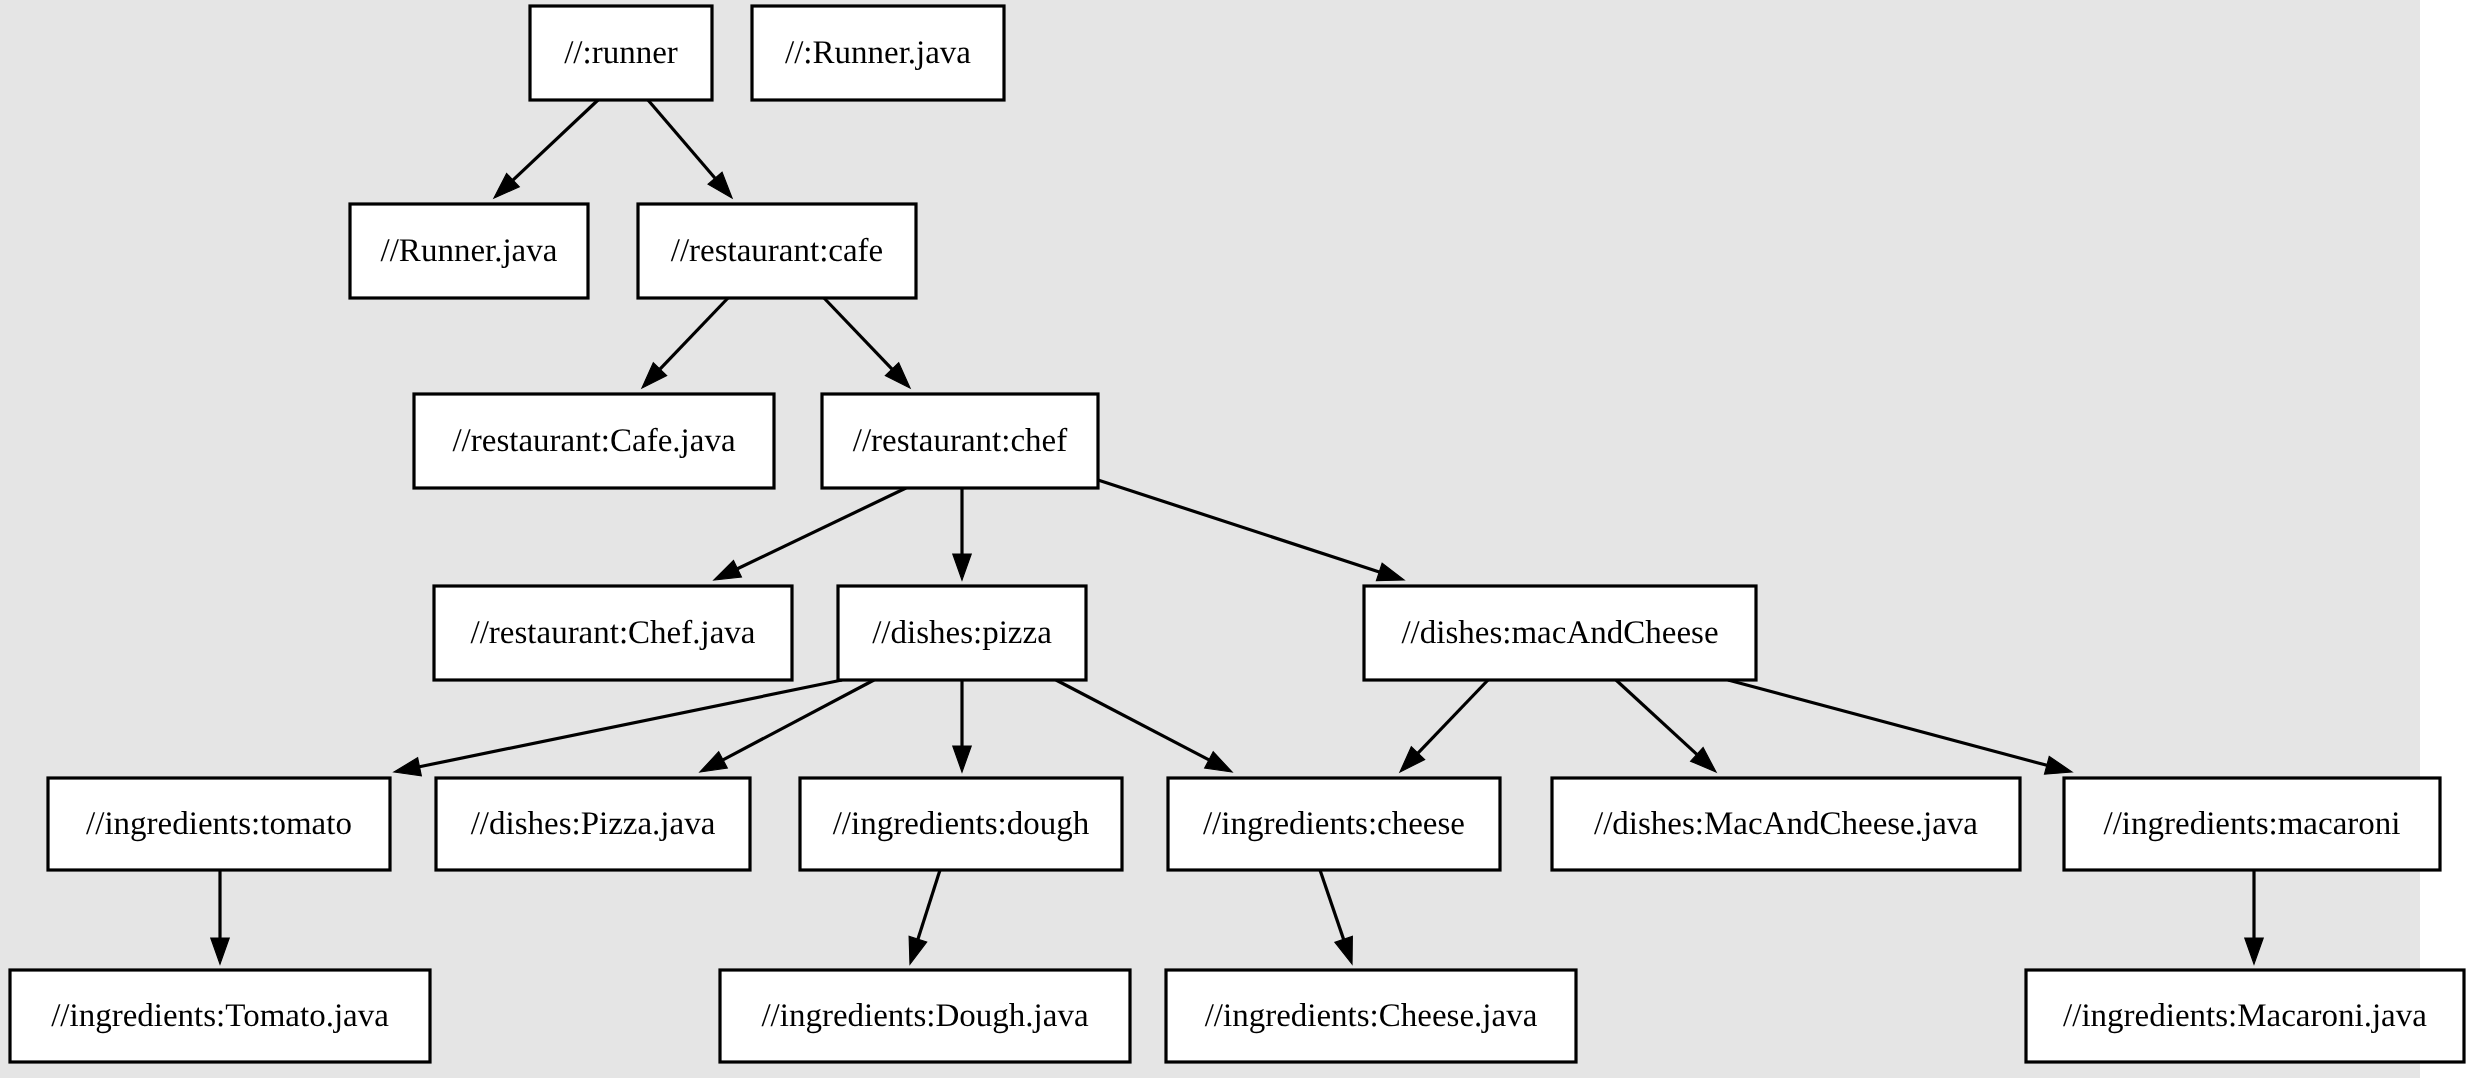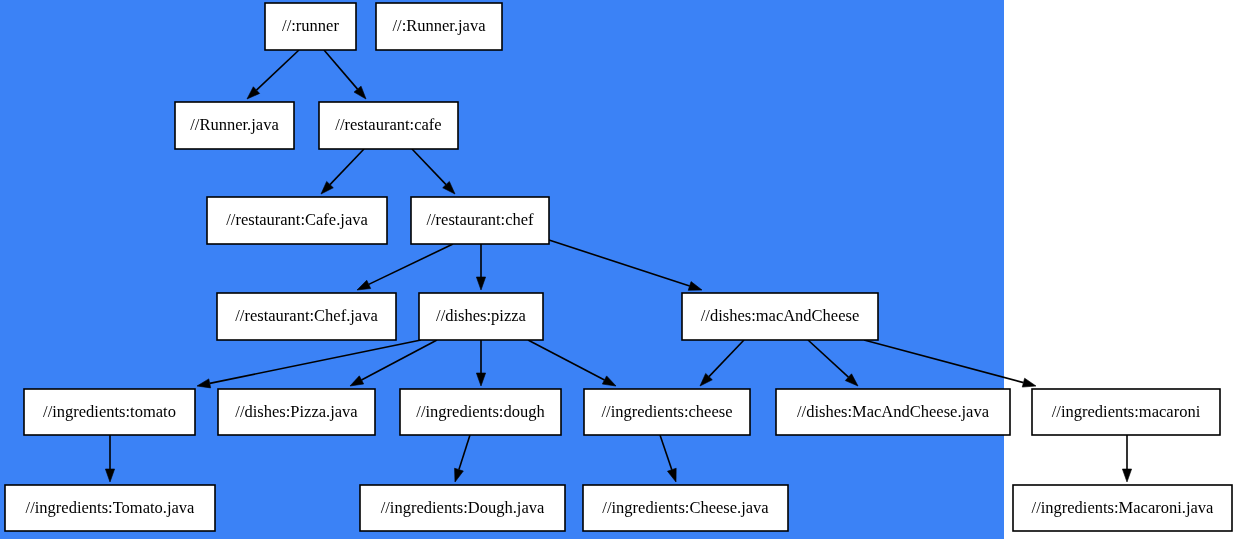--- a/index.html
+++ b/index.html
@@ -8,23 +8,23 @@
     background: #ffffff;
   }
   body {
     width: 1242px;
     height: 539px;
     font-family: "Liberation Serif", "DejaVu Serif", serif;
     overflow: hidden;
   }
   #graph-root {
     position: relative;
-    width: 1004px;
+    width: 1210px;
     height: 539px;
-    background: #3b82f6;
+    background: #e5e5e5;
   }
   svg.graph-canvas {
     position: absolute;
     left: 0;
     top: 0;
     width: 1242px;
     height: 539px;
     display: block;
   }
   .node-box {

